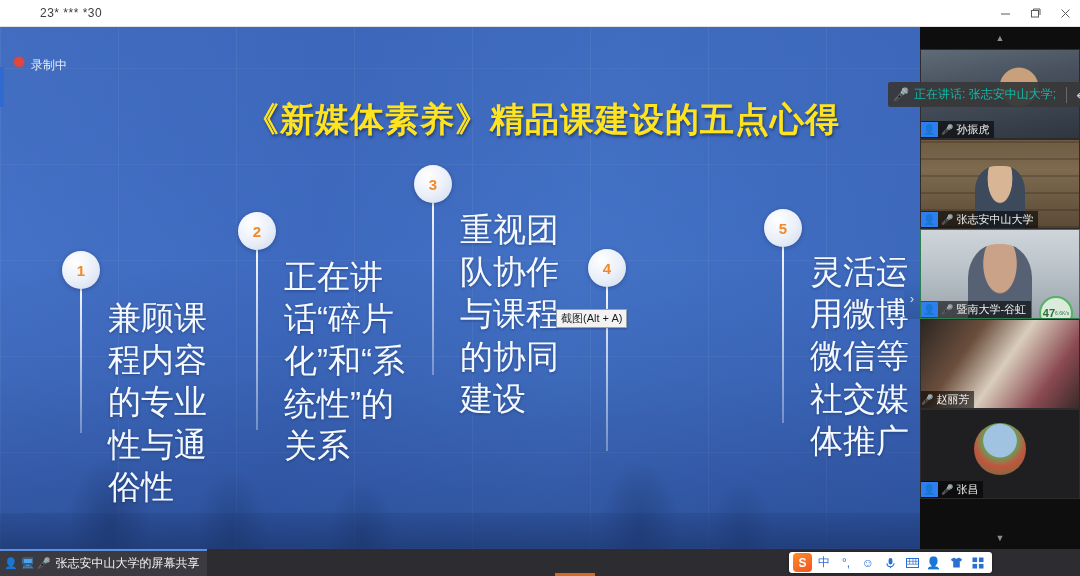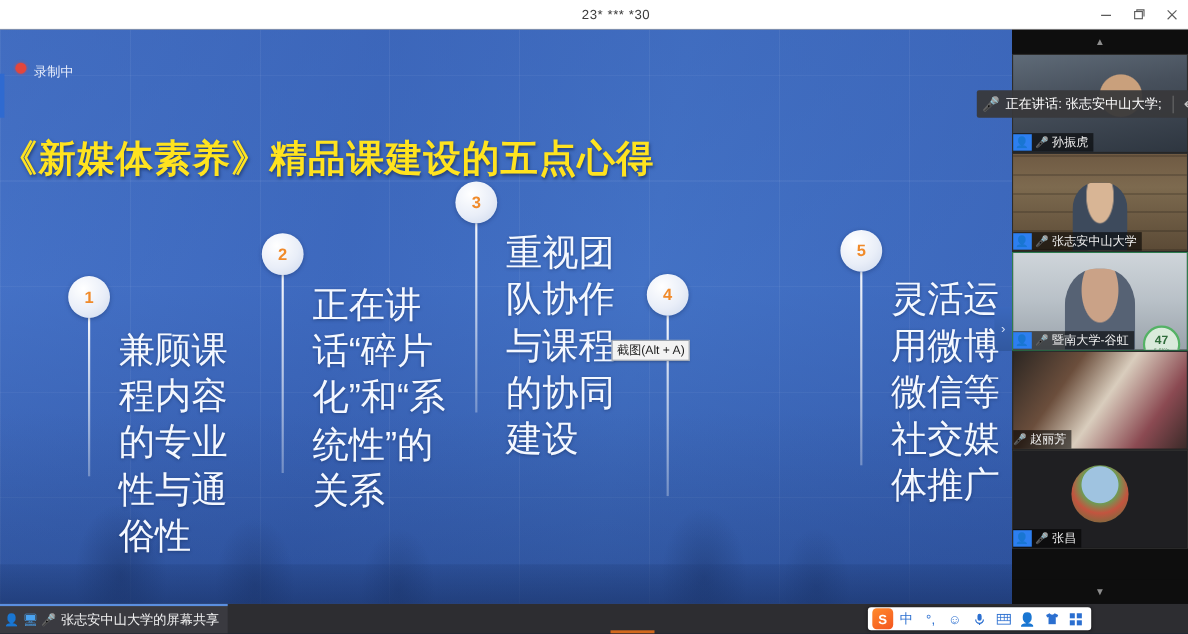--- a/index.html
+++ b/index.html
@@ -14,21 +14,21 @@
     width: 1080px; height: 576px;
     overflow: hidden;
   }
 
   
   .titlebar {
     position: absolute; left: 0; top: 0;
     width: 1080px; height: 27px;
     background: #ffffff;
     border-bottom: 1px solid #e4e4e4;
-    display: flex; align-items: center; justify-content: center; padding-left: 40px;
+    display: flex; align-items: center; justify-content: flex-start; padding-left: 40px;
   }
   .titlebar-text {
     font-size: 12px; color: #3d3d3d; letter-spacing: .5px;
   }
   .wincontrols {
     position: absolute; right: 0; top: 0; height: 27px;
     display: flex; align-items: center;
   }
   .wbtn {
     width: 30px; height: 27px;
@@ -85,26 +85,25 @@
     z-index: 6;
   }
   .rec-dot {
     width: 10px; height: 10px; border-radius: 50%;
     background: #e2463d; box-shadow: 0 0 3px rgba(226,70,61,.8);
   }
   .rec-label { font-size: 12px; color: #e9eefb; }
 
   .slide-title {
     position: absolute; left: 0; top: 70px; width: 840px;
-    text-align: left;
+    text-align: right;
     font-size: 34px; font-weight: 700; letter-spacing: 1px;
     color: #ffe31f;
     text-shadow: 1px 2px 3px rgba(10,26,60,.55);
     z-index: 5;
-    margin-top: 24px;
   }
 
   .items { position: absolute; left: 0; top: 0; width: 920px; height: 522px; z-index: 5; }
   .item { position: absolute; width: 112px; }
   .node {
     position: relative; width: 38px; height: 38px; border-radius: 50%;
     background: radial-gradient(circle at 36% 30%, #ffffff 0%, #e9eef8 55%, #cdd8ec 100%);
     box-shadow: 0 1px 4px rgba(12,30,70,.35);
     display: flex; align-items: center; justify-content: center;
     color: #f08a2a; font-size: 15px; font-weight: 700;
@@ -206,40 +205,40 @@
   .ic-mic { color: #cfcfcf; font-size: 10px; flex: 0 0 auto; }
   .ic-mic.muted { color: #e05555; }
   .name-text {
     color: #f0f0f0; font-size: 11px; white-space: nowrap; overflow: hidden;
   }
   .speed-widget {
     position: absolute; right: 6px; bottom: -12px;
     width: 34px; height: 34px; border-radius: 50%;
     background: rgba(222,240,222,.92);
     border: 2px solid #54b265;
-    display: flex; flex-direction: column; align-items: center; justify-content: center;
+    display: flex; flex-direction: row; align-items: center; justify-content: center;
     z-index: 4;
   }
   .speed-pct { font-size: 11px; color: #2f6b3a; font-weight: 700; line-height: 1; }
   .speed-sub { font-size: 5px; color: #3b7a47; line-height: 1; margin-top: 1px; }
 
   
   .speak-banner {
     position: absolute; left: 888px; top: 82px;
     display: flex; align-items: center;
     height: 25px;
     background: rgba(56,56,58,.94);
     z-index: 12;
     border-radius: 2px;
   }
   .speak-banner .mic-ic {
     width: 26px; display: flex; align-items: center; justify-content: center;
     color: #e05555; font-size: 13px;
   }
-  .speak-text { color: #ffffff; font-size: 12px; padding-right: 10px; white-space: nowrap; }
+  .speak-text { color: #14b8a6; font-size: 12px; padding-right: 10px; white-space: nowrap; }
   .speak-sep { width: 1px; height: 16px; background: #6a6a6a; }
   .speak-arrow {
     width: 30px; display: flex; align-items: center; justify-content: center;
     color: #c8c8c8; font-size: 14px;
   }
   .rail-left-accent {
     position: absolute; left: 0; top: 40px; width: 4px; height: 40px;
     background: #2f6ad0; z-index: 13;
   }
 

